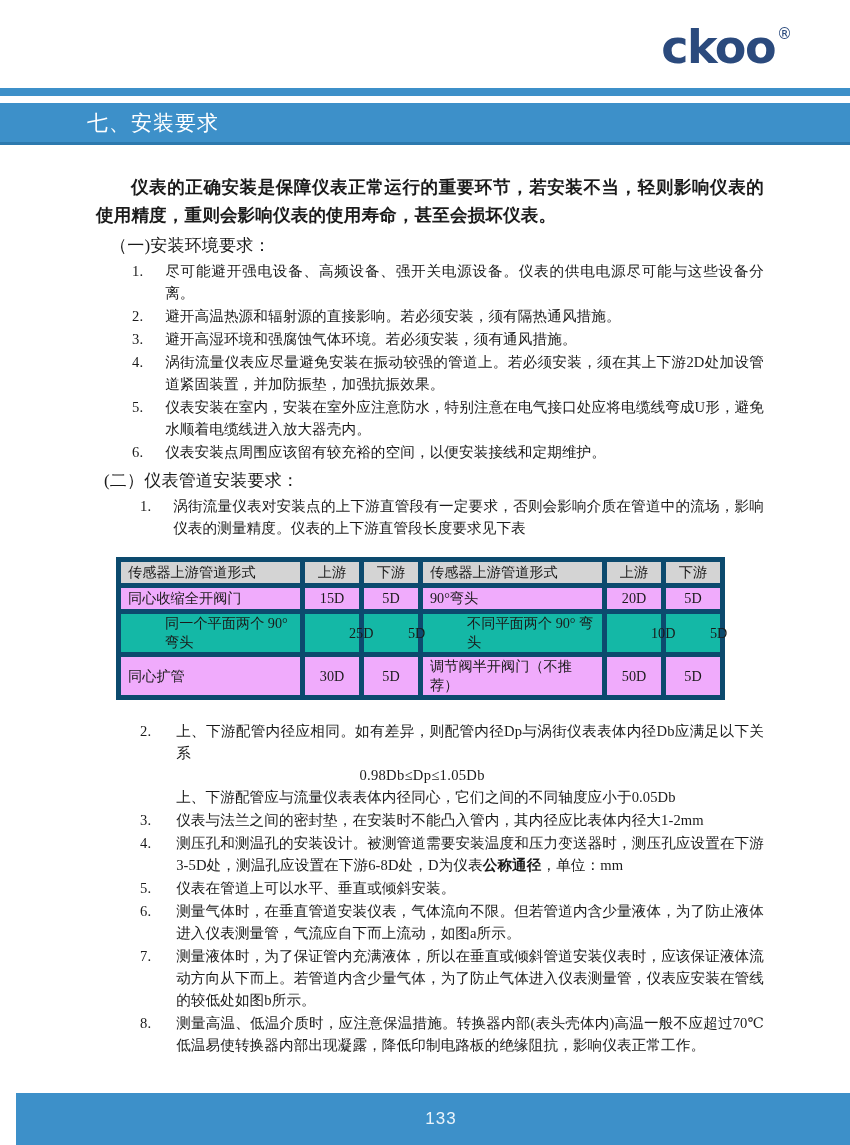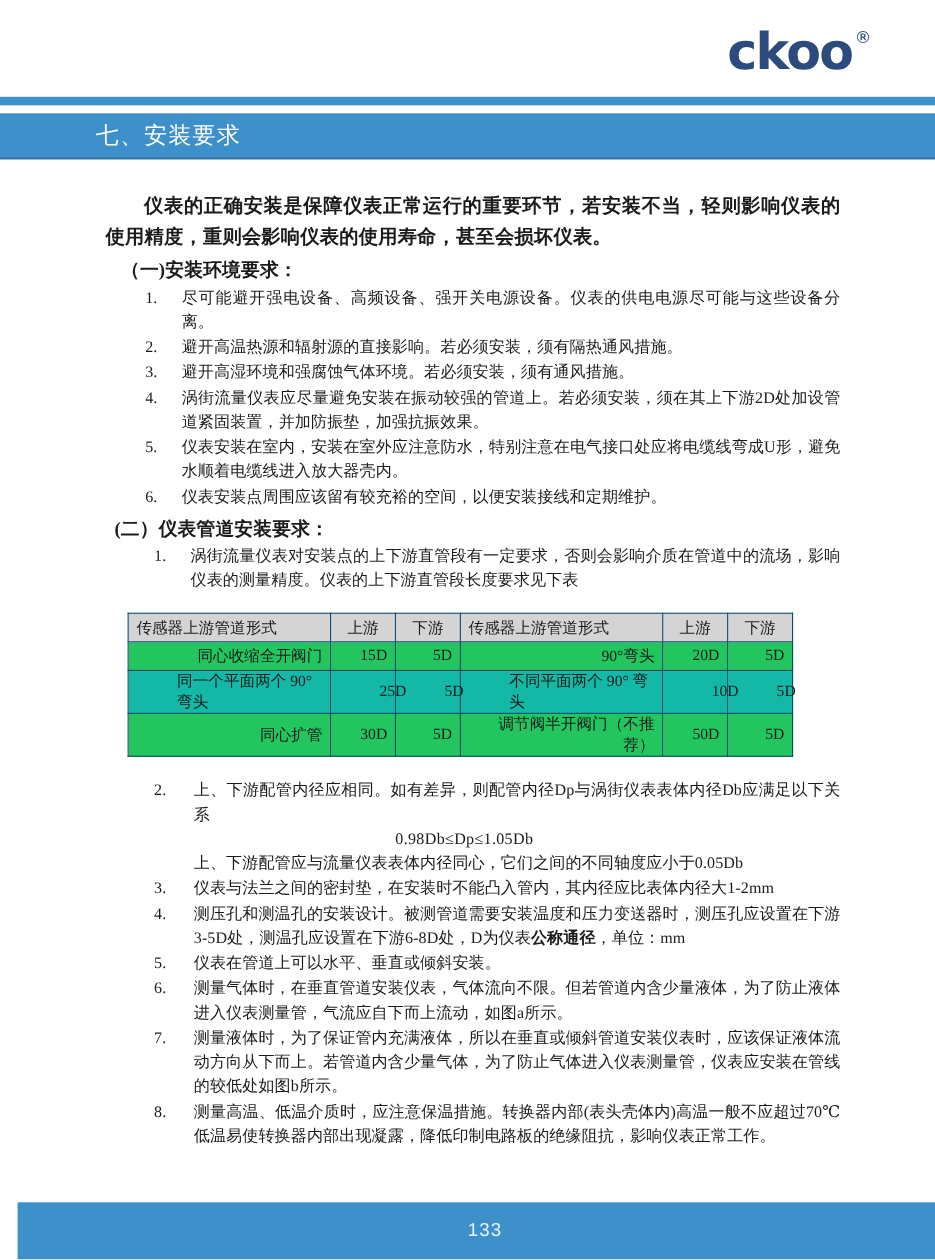--- a/index.html
+++ b/index.html
@@ -106,21 +106,21 @@
     font-weight: bold;
     line-height: 1.62;
     text-align: justify;
     text-indent: 2em;
     margin: 0 0 4px 0;
     letter-spacing: 0.2px;
   }
 
   .sub-head {
     font-size: 17px;
-    font-weight: bold;
+    font-weight: normal;
     margin: 4px 0 3px 0;
     padding-left: 14px;
     letter-spacing: 0.2px;
   }
   .sub-head.two {
     padding-left: 8px;
     margin-top: 6px;
   }
 
   ol.list {
@@ -169,32 +169,32 @@
   .tbl-wrap {
     margin: 18px 0 0 20px;
   }
   table.spec {
     border-collapse: collapse;
     width: 604px;
     font-size: 14.2px;
     table-layout: fixed;
   }
   table.spec th, table.spec td {
-    border: 1px solid #0c4a6e;
+    border: 5px solid #0c4a6e;
     height: 26px;
     padding: 0 7px;
     font-weight: normal;
     box-sizing: border-box;
   }
   table.spec .c-name { width: 184px; text-align: left; }
   table.spec .c-up   { width: 59px;  text-align: center; }
   table.spec .c-dn   { width: 59px;  text-align: center; }
   table.spec tr.head td { background: #d4d4d4; }
   table.spec tr.shade td { background: #14b8a6; padding-left: 44px; }
-  table.spec tr.plain td { background: #22c55e; text-align: right; }
+  table.spec tr.plain td { background: #f0abfc; }
   table.spec tr.head td.c-name { text-align: left; }
   table.spec tr.head td.c-up,
   table.spec tr.head td.c-dn { text-align: center; }
 
   .note {
     font-size: 16px;
     font-weight: bold;
     margin: 17px 0 0 0;
     padding-left: 0px;
     letter-spacing: 0.2px;

